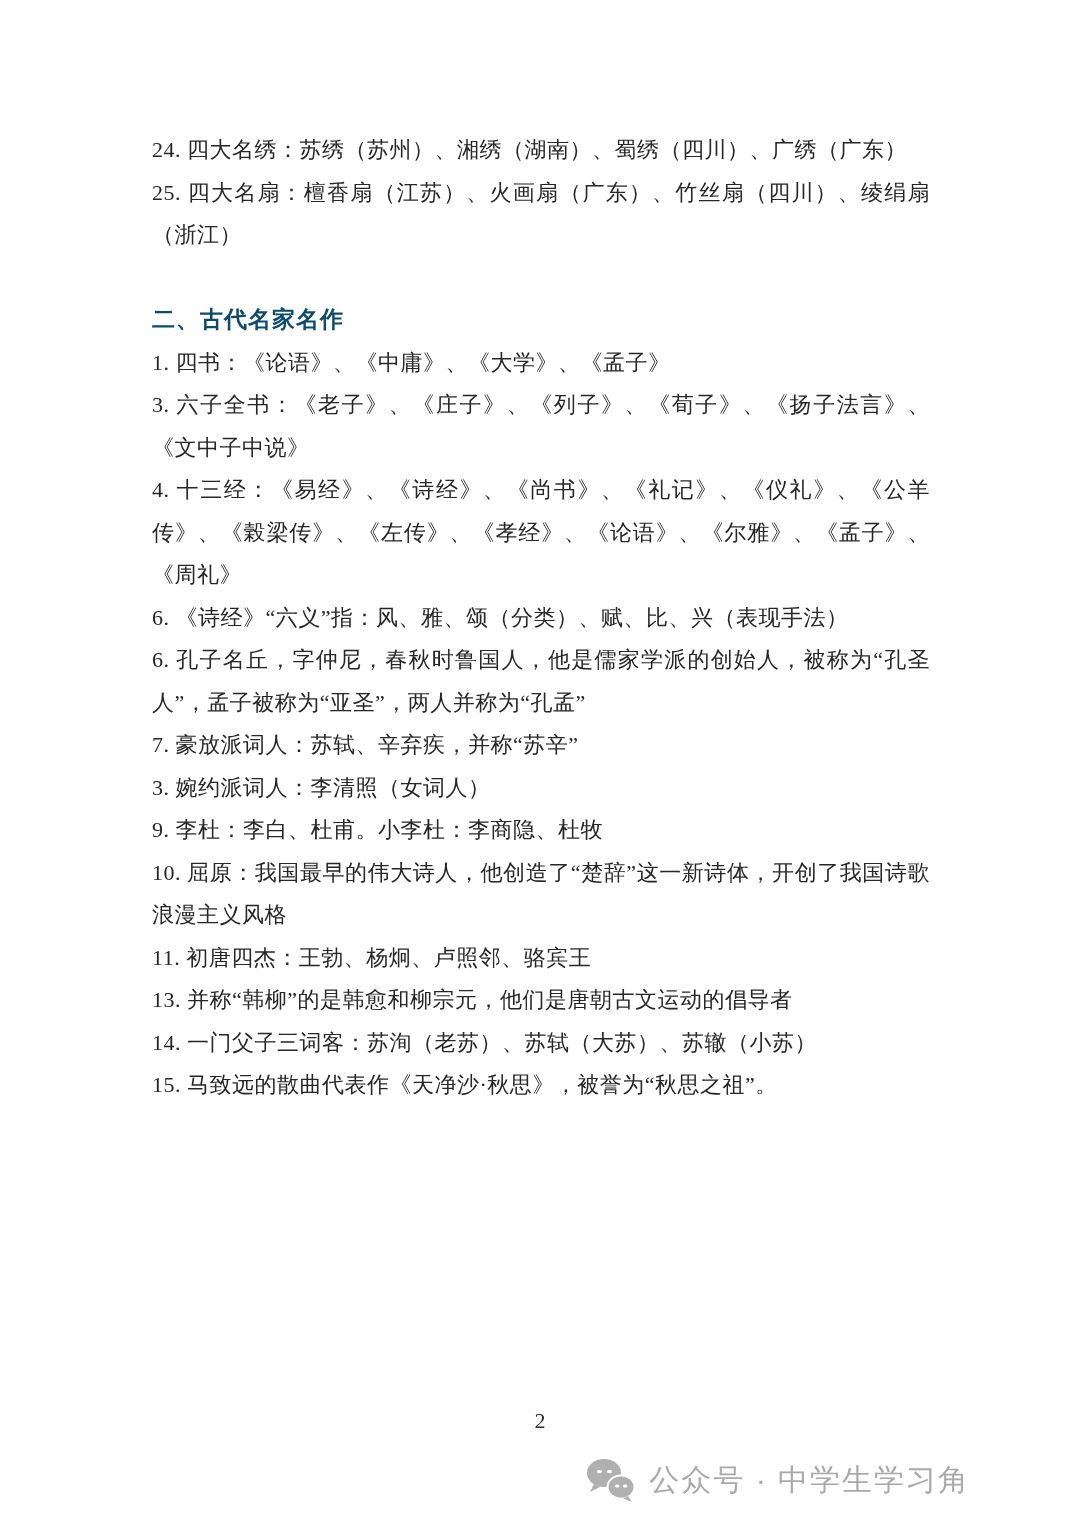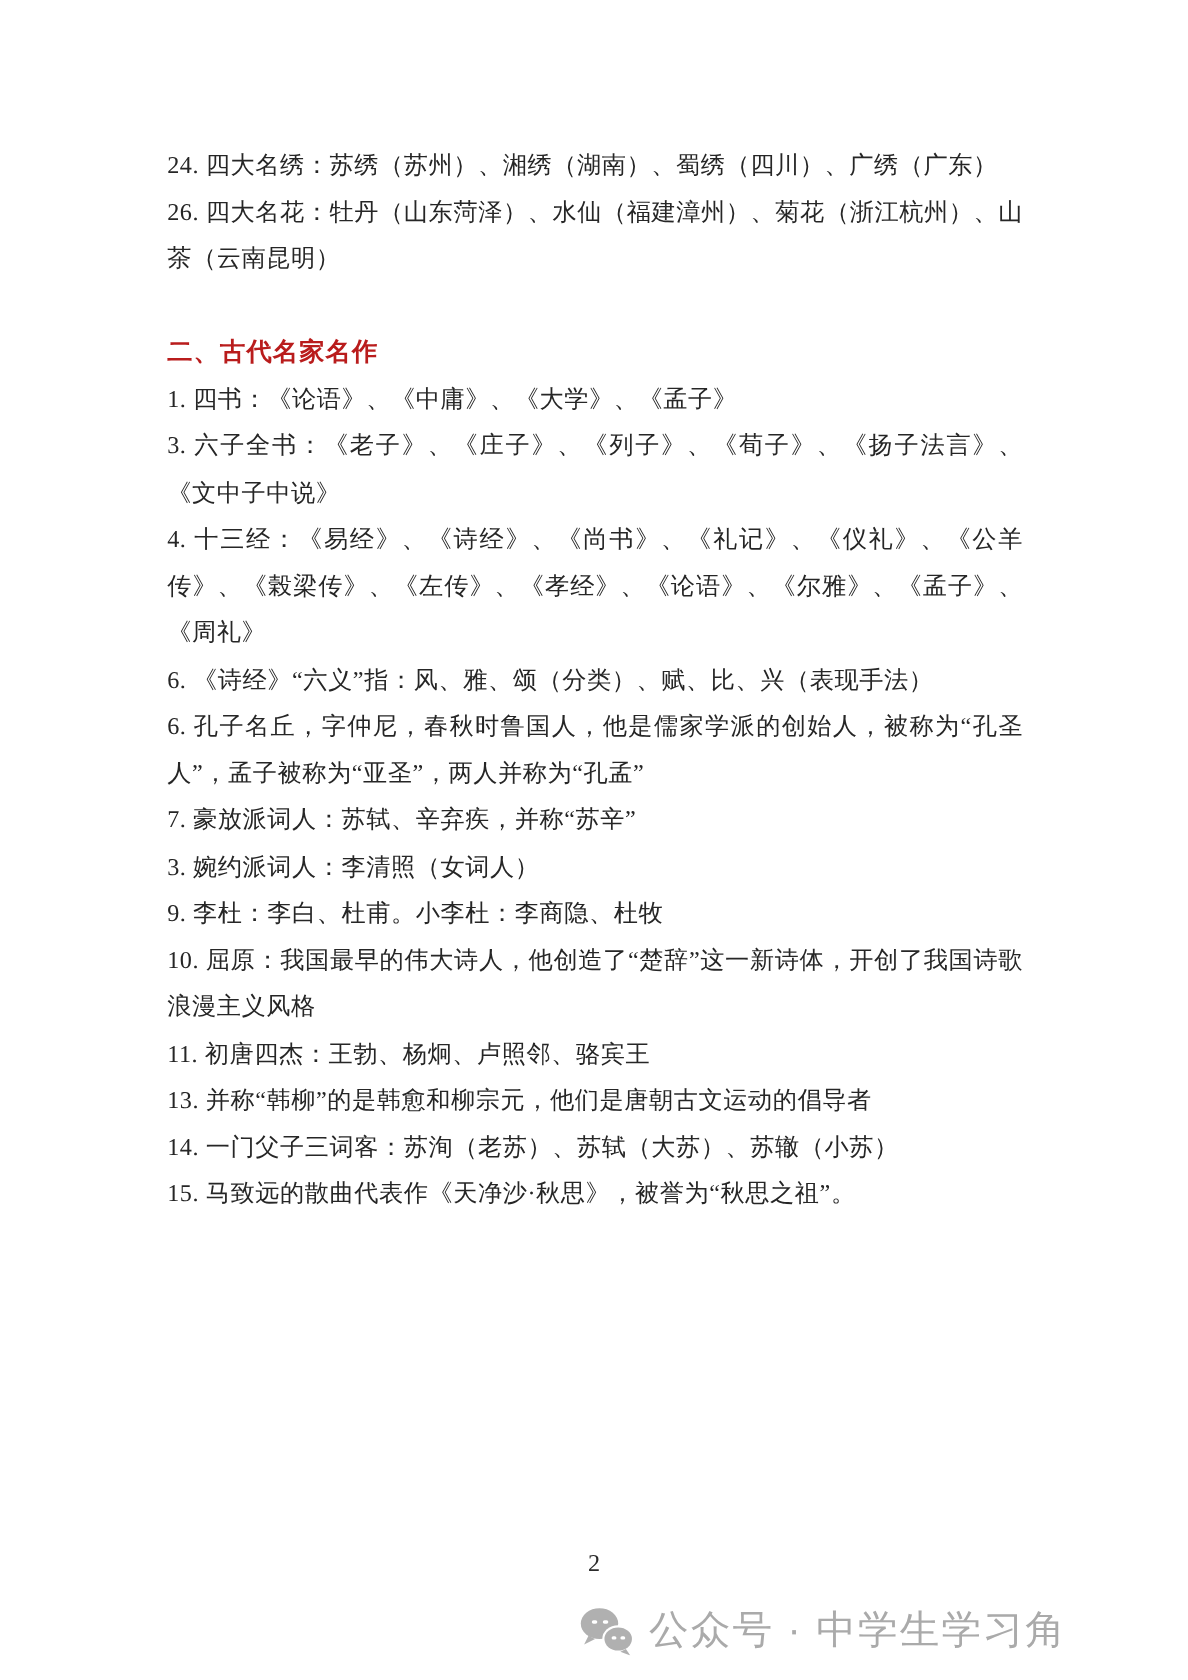--- a/index.html
+++ b/index.html
@@ -32,21 +32,21 @@
   }
   .section-ancient {
     margin-top: 42.5px;
   }
   .section-heading {
     margin: 0;
     font-size: 23px;
     line-height: 42.5px;
     font-weight: bold;
     letter-spacing: 1px;
-    color: #b91c1c;
+    color: #0c4a6e;
   }
   .page-number {
     position: absolute;
     left: 0;
     top: 1406px;
     width: 1080px;
     text-align: center;
     font-size: 22px;
     line-height: 30px;
     color: #2b2b2b;
@@ -55,42 +55,42 @@
   .watermark {
     position: absolute;
     right: 28px;
     top: 1458px;
     display: flex;
     align-items: center;
     gap: 12px;
   }
   .watermark-label {
     font-family: "Liberation Sans", sans-serif;
-    font-size: 36px;
+    font-size: 30px;
     letter-spacing: 2px;
     color: #aaaaaa;
     white-space: nowrap;
   }
   .wechat-icon {
     display: inline-block;
     width: 52px;
     height: 44px;
   }
 </style>
 </head>
 <body>
 
 <div class="page">
 
   <main class="content">
 
     <section>
 
     <p class="para">24. 四大名绣：苏绣（苏州）、湘绣（湖南）、蜀绣（四川）、广绣（广东）</p>
-        <p class="para">26. 四大名花：牡丹（山东菏泽）、水仙（福建漳州）、菊花（浙江杭州）、山茶（云南昆明）</p>
+        <p class="para">25. 四大名扇：檀香扇（江苏）、火画扇（广东）、竹丝扇（四川）、绫绢扇（浙江）</p>
       </section>
 
     <section class="section-ancient">
       <h2 class="section-heading">二、古代名家名作</h2>
       <div>
 
       <p class="para">1. 四书：《论语》、《中庸》、《大学》、《孟子》</p>
           <p class="para">3. 六子全书：《老子》、《庄子》、《列子》、《荀子》、《扬子法言》、《文中子中说》</p>
           <p class="para">4. 十三经：《易经》、《诗经》、《尚书》、《礼记》、《仪礼》、《公羊传》、《榖梁传》、《左传》、《孝经》、《论语》、《尔雅》、《孟子》、《周礼》</p>
           <p class="para">6. 《诗经》“六义”指：风、雅、颂（分类）、赋、比、兴（表现手法）</p>

